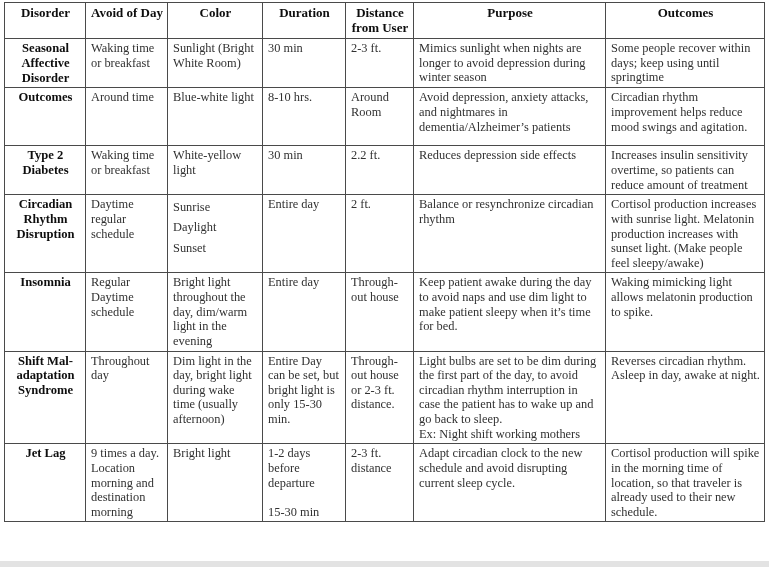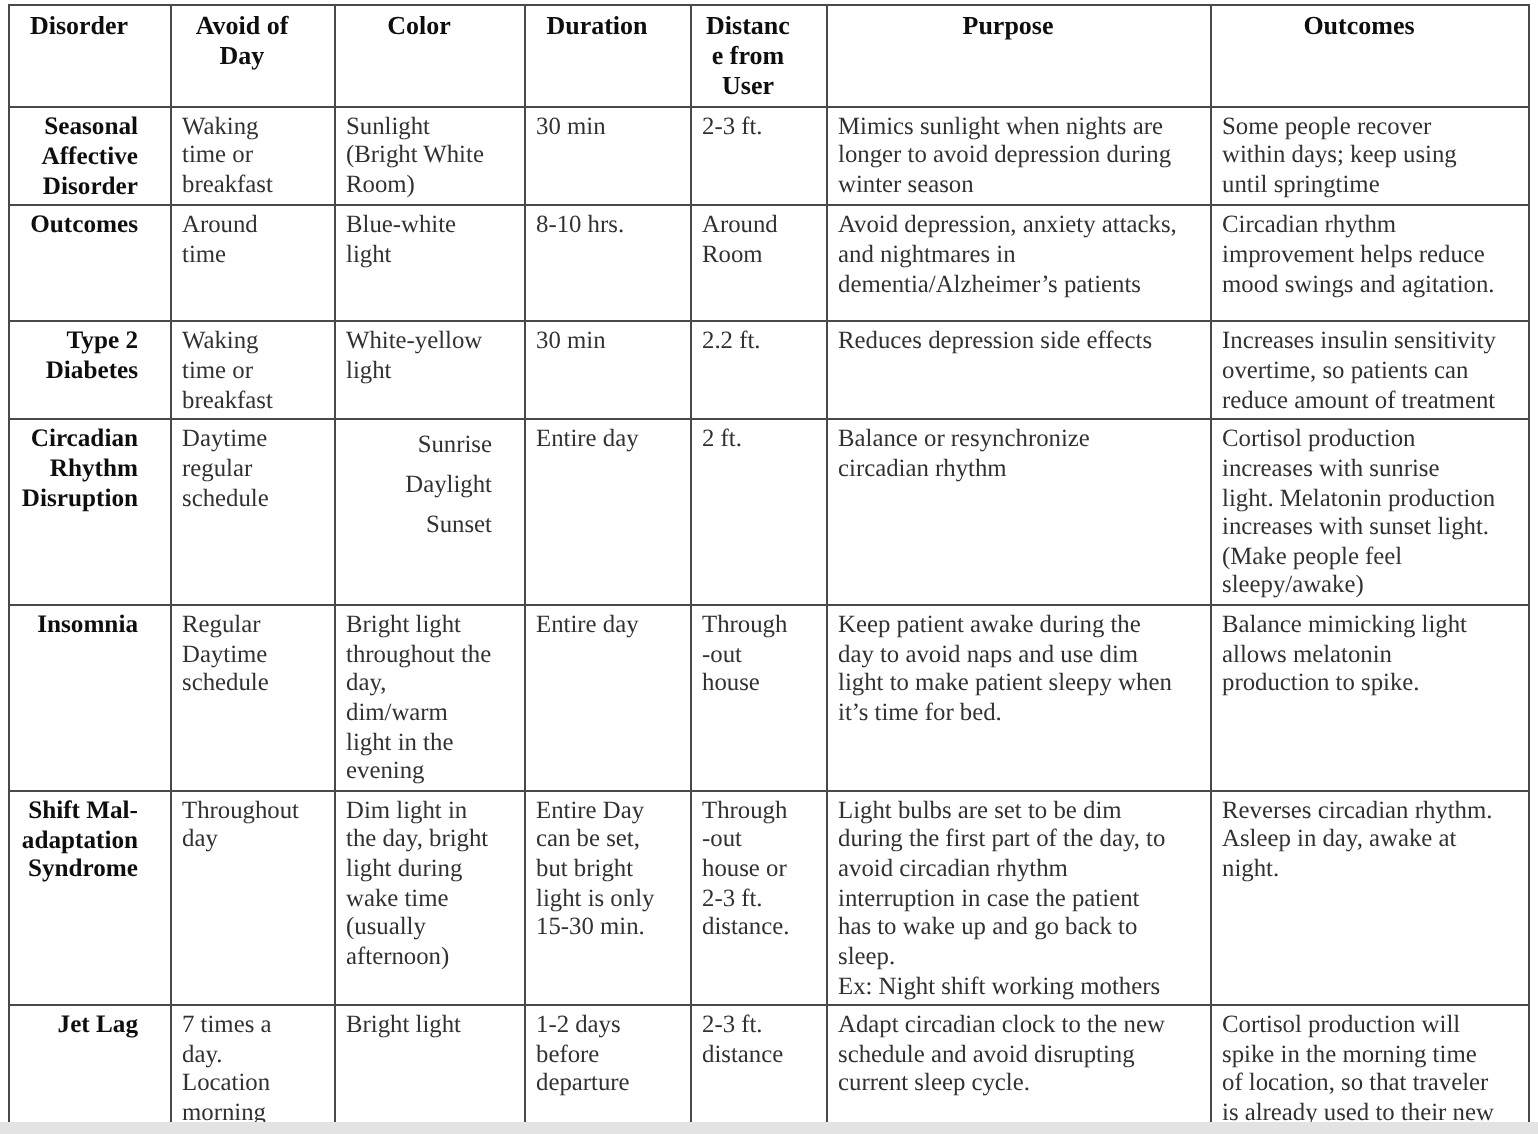--- a/index.html
+++ b/index.html
@@ -17,45 +17,44 @@
   table.research-table {
     border-collapse: collapse;
     table-layout: fixed;
     width: 760px;
     margin: 2px 0 0 4px;
   }
   .research-table th,
   .research-table td {
     border: 1px solid #4a4a4a;
     vertical-align: top;
-    padding: 2px 16px 2px 5px;
+    padding: 2px 4px 2px 5px;
     font-size: 12.4px;
     line-height: 1.18;
     color: #313131;
     white-space: pre-line;
     word-wrap: break-word;
     overflow: hidden;
   }
   .research-table th {
     font-weight: bold;
     text-align: center;
     font-size: 13px;
     color: #0e0e0e;
     padding-top: 3px;
     line-height: 1.15;
   }
   .research-table td.dis {
     font-weight: bold;
-    text-align: right;
+    text-align: center;
     color: #0e0e0e;
     font-size: 12.6px;
   }
   .research-table td.spread {
     line-height: 1.62;
-    text-align: right;
   }
   .bottom-band {
     position: absolute;
     left: 0;
     bottom: 0;
     width: 769px;
     height: 6px;
     background: #e3e3e3;
   }
 </style>
@@ -124,35 +123,35 @@
         <td>Balance or resynchronize circadian rhythm</td>
         <td>Cortisol production increases with sunrise light. Melatonin production increases with sunset light. (Make people feel sleepy/awake)</td>
       </tr>
       <tr style="height:70px">
         <td class="dis">Insomnia</td>
         <td>Regular Daytime schedule</td>
         <td>Bright light throughout the day, dim/warm light in the evening</td>
         <td>Entire day</td>
         <td>Through-out house</td>
         <td>Keep patient awake during the day to avoid naps and use dim light to make patient sleepy when it’s time for bed.</td>
-        <td>Balance mimicking light allows melatonin production to spike.</td>
+        <td>Waking mimicking light allows melatonin production to spike.</td>
       </tr>
       <tr style="height:88px">
         <td class="dis">Shift Mal-adaptation Syndrome</td>
         <td>Throughout day</td>
         <td>Dim light in the day, bright light during wake time (usually afternoon)</td>
         <td>Entire Day can be set, but bright light is only 15-30 min.</td>
         <td>Through-out house or 2-3 ft. distance.</td>
         <td>Light bulbs are set to be dim during the first part of the day, to avoid circadian rhythm interruption in case the patient has to wake up and go back to sleep.
 Ex: Night shift working mothers</td>
         <td>Reverses circadian rhythm. Asleep in day, awake at night.</td>
       </tr>
       <tr style="height:72px">
         <td class="dis">Jet Lag</td>
-        <td>7 times a day. Location morning and destination morning</td>
+        <td>9 times a day. Location morning and destination morning</td>
         <td>Bright light</td>
         <td>1-2 days before departure
 
 15-30 min</td>
         <td>2-3 ft. distance</td>
         <td>Adapt circadian clock to the new schedule and avoid disrupting current sleep cycle.</td>
         <td>Cortisol production will spike in the morning time of location, so that traveler is already used to their new schedule.</td>
       </tr>
     </tbody>
   </table>

